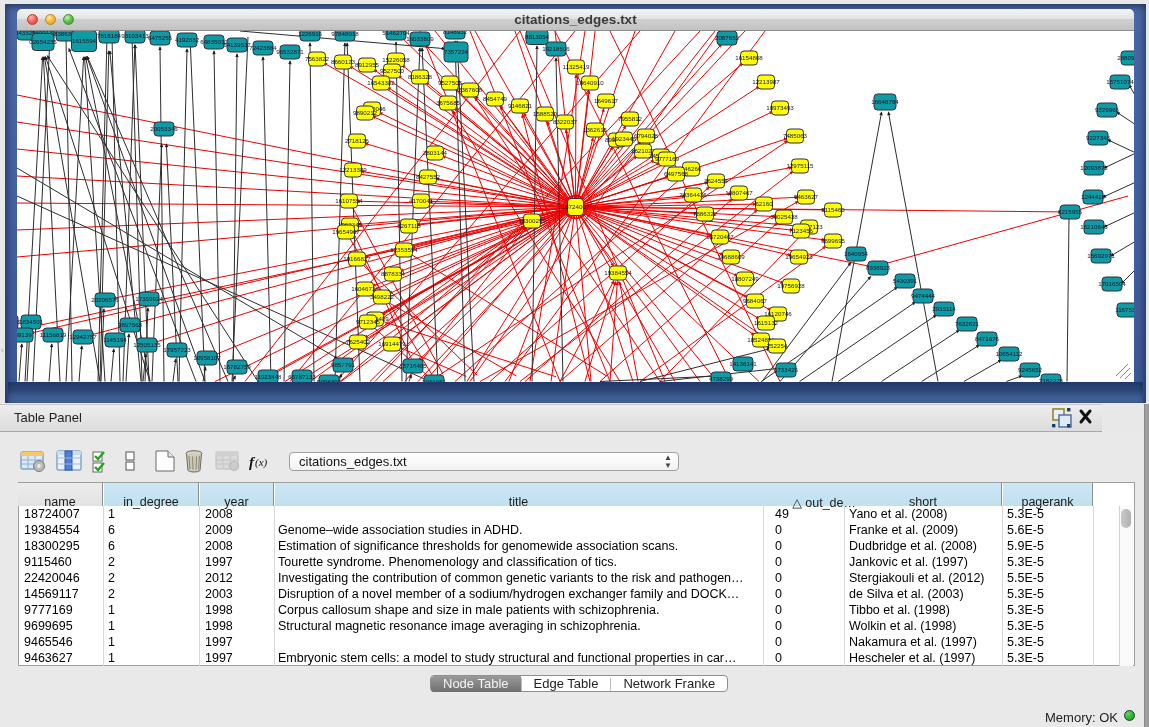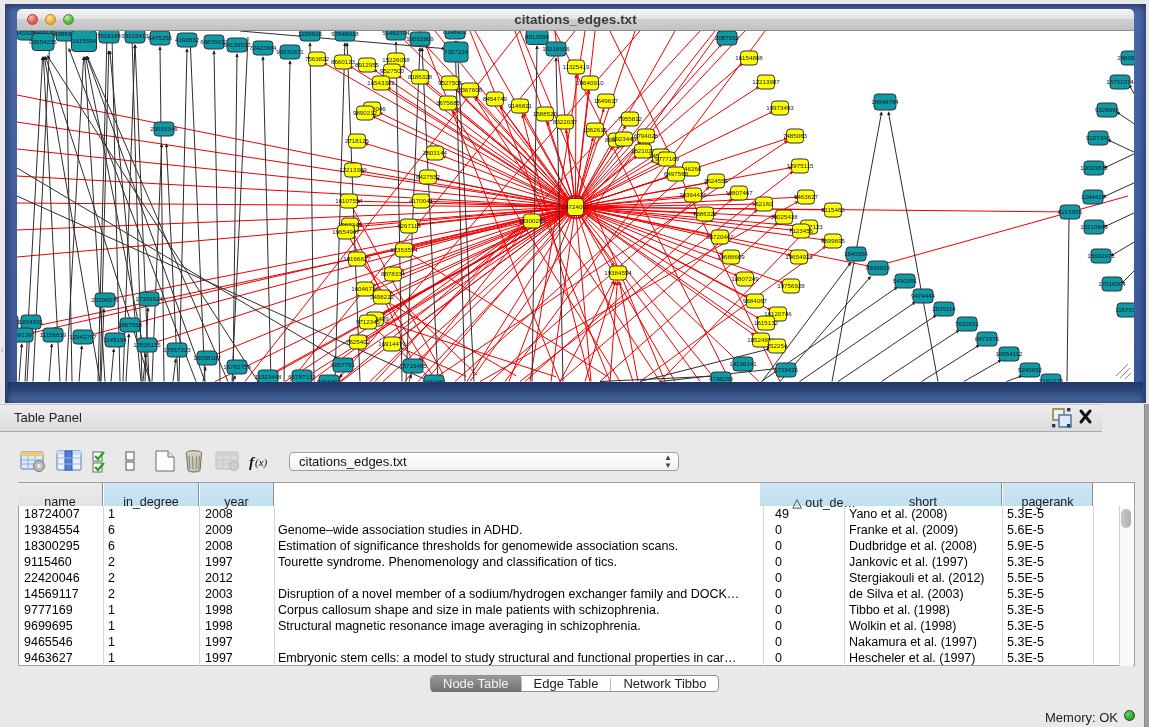--- a/index.html
+++ b/index.html
@@ -943,20 +943,21 @@
         <circle cx="21" cy="18" r="4.5" fill="#b5b5b5" stroke="#909090"></circle>
       </g>
 <text x="231" y="19" font-family="Liberation Serif, serif" font-style="italic" font-weight="bold" font-size="15" fill="#111">f</text>
       <text x="237" y="18" font-family="Liberation Serif, serif" font-style="italic" font-size="11" fill="#111">(x)</text>
 </svg>
   <div id="combo">citations_edges.txt<div class="arr">▲<br>▼</div></div>
   <div id="table"></div>
   <div class="th" style="left:18px;width:85px;background:linear-gradient(180deg,#ececec,#e2e2e2)">name</div>
   <div class="th" style="left:104px;width:95px">in_degree</div>
   <div class="th" style="left:200px;width:74px">year</div>
+  <div class="th" style="left:275px;width:488px">title</div>
   <div class="th" style="left:760px;width:97px;text-align:right;padding-left:9px">△ out_de…</div>
   <div class="th" style="left:845px;width:157px">short</div>
   <div class="th" style="left:1003px;width:90px">pagerank</div>
   <div class="tr" style="top:506px">
       <div class="c c0">18724007</div>
       <div class="c c1">1</div>
       <div class="c c2">2008</div>
       <div class="c c4">49</div>
       <div class="c c5">Yano et al. (2008)</div>
       <div class="c c6">5.3E-5</div>
@@ -985,20 +986,21 @@
       <div class="c c2">1997</div>
       <div class="c c3">Tourette syndrome. Phenomenology and classification of tics.</div>
       <div class="c c4">0</div>
       <div class="c c5">Jankovic et al. (1997)</div>
       <div class="c c6">5.3E-5</div>
     </div>
 <div class="tr" style="top:570px">
       <div class="c c0">22420046</div>
       <div class="c c1">2</div>
       <div class="c c2">2012</div>
+      <div class="c c3">Investigating the contribution of common genetic variants to the risk and pathogen…</div>
       <div class="c c4">0</div>
       <div class="c c5">Stergiakouli et al. (2012)</div>
       <div class="c c6">5.5E-5</div>
     </div>
 <div class="tr" style="top:586px">
       <div class="c c0">14569117</div>
       <div class="c c1">2</div>
       <div class="c c2">2003</div>
       <div class="c c3">Disruption of a novel member of a sodium/hydrogen exchanger family and DOCK…</div>
       <div class="c c4">0</div>
@@ -1048,16 +1050,16 @@
   <div class="colline" style="left:844px"></div>
     <div class="colline" style="left:1002px"></div>
   <div class="colline" style="left:1093px"></div>
   <div id="vscroll"></div>
     <div id="vthumb"></div>
   <div id="tabs">
       <div class="seg sel">Node Table</div>
       <div class="sep"></div>
       <div class="seg">Edge Table</div>
       <div class="sep"></div>
-      <div class="seg">Network Tibbo</div>
+      <div class="seg">Network Franke</div>
     </div>
   <div id="mem">Memory: OK</div>
     <div id="memdot"></div>
 </div>
 </body></html>

